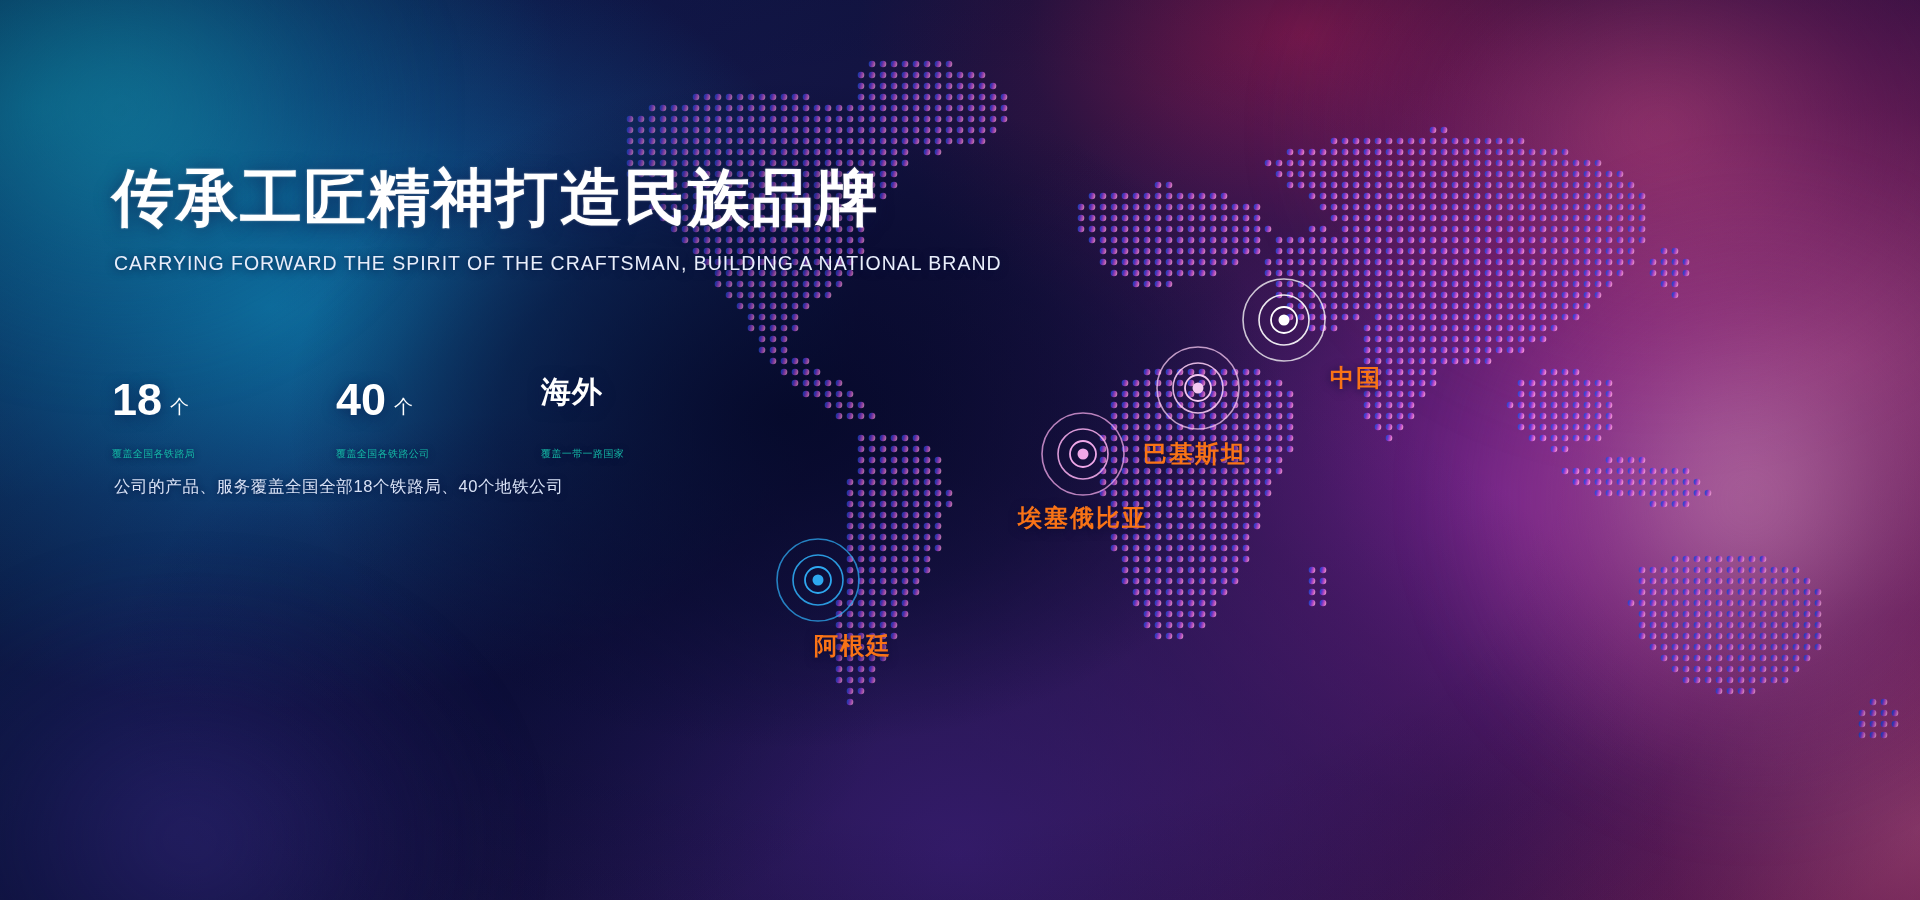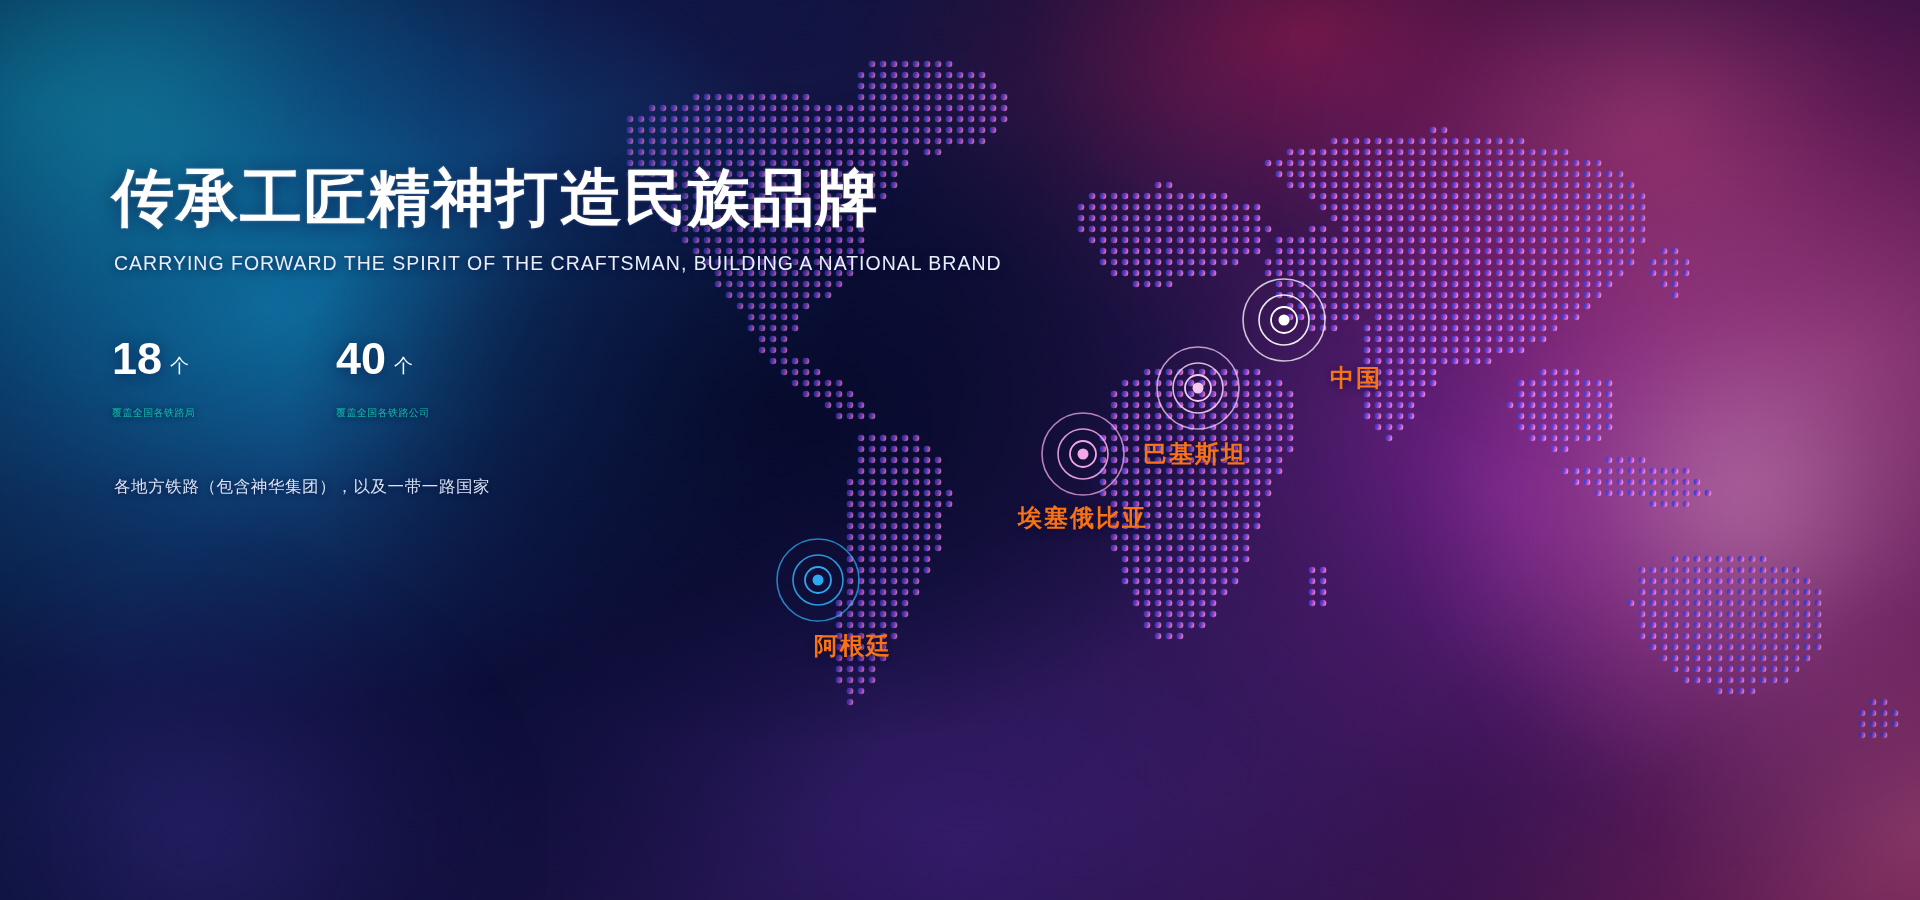--- a/index.html
+++ b/index.html
@@ -72,21 +72,21 @@
     text-shadow:0 2px 18px rgba(10,20,70,0.65), 0 0 2px rgba(255,255,255,0.5);
     font-family:Liberation Mono, monospace;
   }
   .subhead{
     position:absolute; left:2px; top:252px;
     font-size:19.5px; font-weight:400; color:#e9eefb; letter-spacing:1.0px;
     white-space:nowrap; text-shadow:0 1px 8px rgba(8,16,60,0.8);text-align:center;
   }
 
   .stats{ position:absolute; left:0; top:336px; display:flex; }
-  .stat{ position:relative; }
+  .stat{ position:relative;margin-top:41px; }
   .stat.s0{ width:224px; }
   .stat.s1{ width:205px; }
   .stat.s2{ width:auto; }
   .stat-value-row{ display:flex; align-items:baseline; height:54px; }
   .stat-num{
     font-size:45px; font-weight:700; color:#ffffff; line-height:1;
     letter-spacing:0px; text-shadow:0 2px 14px rgba(10,20,70,0.6);
   }
   .stat-unit{
     font-size:19px; font-weight:400; color:#ffffff; margin-left:8px;
@@ -2259,20 +2259,26 @@
           </div>
           <div class="stat-label">覆盖全国各铁路局</div>
         </div>
         <div class="stat s1">
           <div class="stat-value-row">
             <span class="stat-num">40</span>
             <span class="stat-unit">个</span>
           </div>
           <div class="stat-label">覆盖全国各铁路公司</div>
         </div>
+        <div class="stat s2">
+          <div class="stat-value-row">
+            <span class="stat-word">海外</span>
+          </div>
+          <div class="stat-label">覆盖一带一路国家</div>
+        </div>
       </div>
 
     <div class="para">
-      <div>各地方铁路（包含神华集团），以及一带一路国家</div>
+      <div>公司的产品、服务覆盖全国全部18个铁路局、40个地铁公司</div>
     </div>
 
   </div>
 </div>
 
 </body></html>

